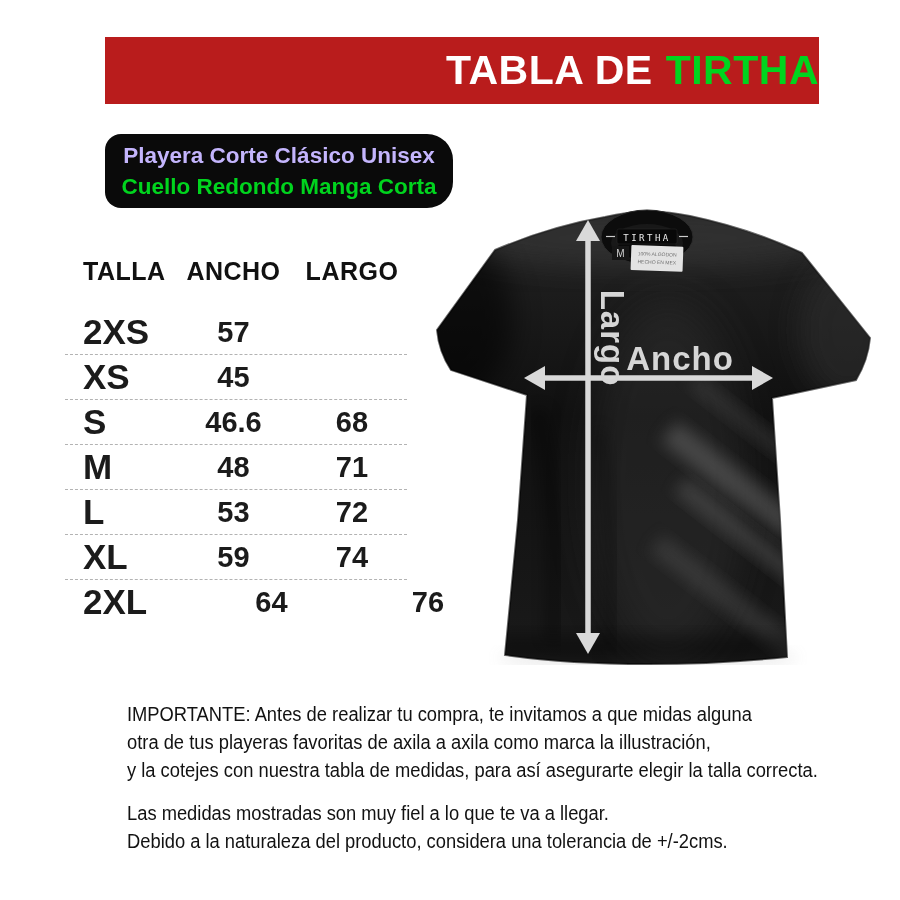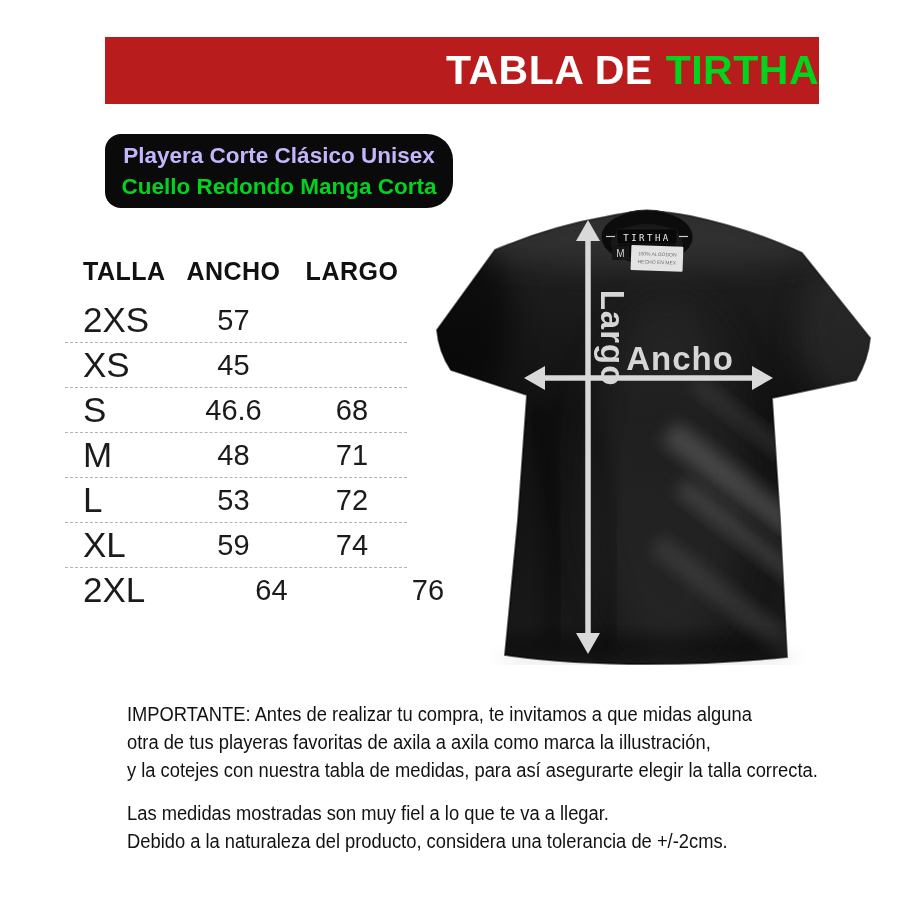--- a/index.html
+++ b/index.html
@@ -25,21 +25,21 @@
   .subtitle-banner .l1{color:#c4b5fd;}
   .subtitle-banner .l2{color:var(--color-green,#00d41e);}
   
   .size-table{position:absolute;left:65px;top:254px;width:342px;}
   .thead{
     display:grid;grid-template-columns:105px 127px 110px;align-items:center;height:34px;
     font-weight:bold;font-size:25px;letter-spacing:.5px;color:#111;
   }
   .thead .h1{padding-left:18px;}
   .thead .h2,.thead .h3{text-align:center;}
-  .tbody{margin-top:10px;}
+  .tbody{margin-top:22px;font-weight:bold;}
   .trow{
     display:grid;grid-template-columns:105px 127px 110px;align-items:center;height:44px;
     border-bottom:1px dashed #b3b3b3;
   }
   .trow:last-child{border-bottom:none;gap:38px;}
   .cell-talla{font-size:35px;padding-left:18px;color:#1b1b1b;}
   .cell-num{font-size:29px;text-align:center;color:#1b1b1b;}
   
   .shirt-wrap{position:absolute;left:418px;top:180px;width:470px;height:485px;}
   

